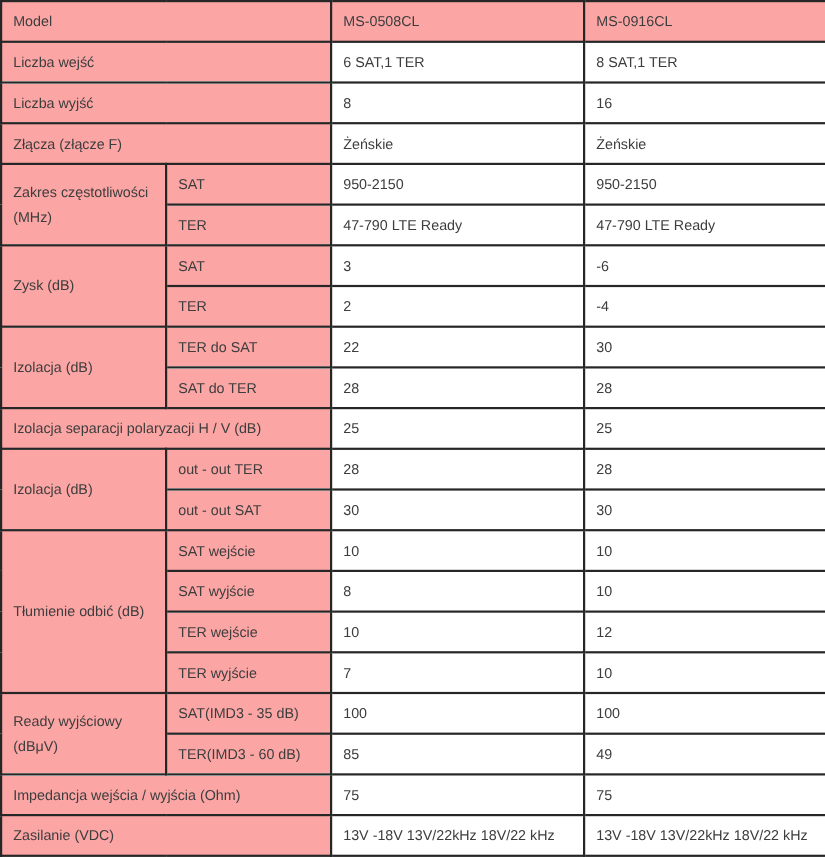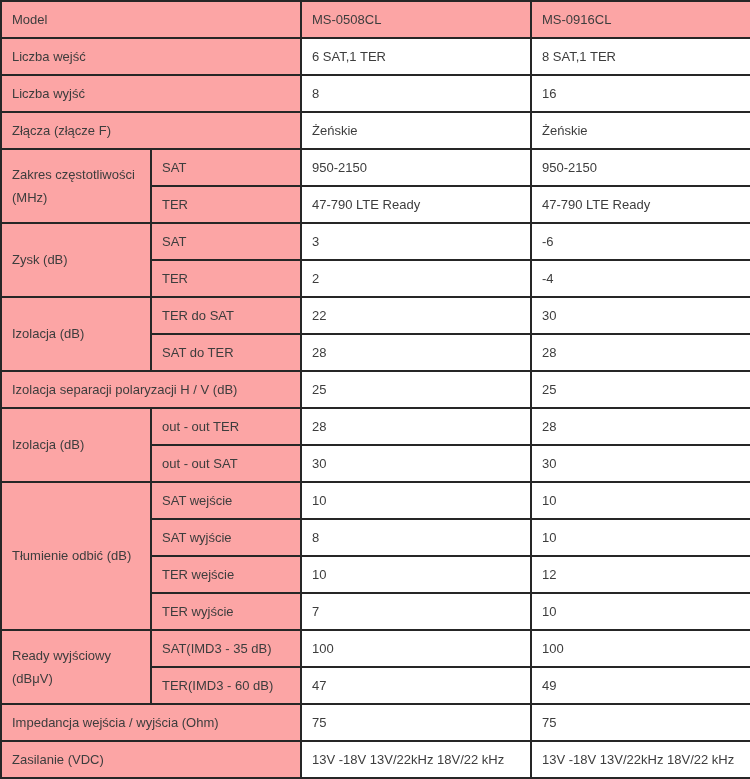--- a/index.html
+++ b/index.html
@@ -148,21 +148,21 @@
   </tr>
 
   <tr>
     <td class="lbl" rowspan="2">Ready wyjściowy (dBμV)</td>
     <td class="lbl">SAT(IMD3 - 35 dB)</td>
     <td>100</td>
     <td>100</td>
   </tr>
   <tr>
     <td class="lbl">TER(IMD3 - 60 dB)</td>
-    <td>47</td>
+    <td>85</td>
     <td>49</td>
   </tr>
 
   <tr>
     <td class="lbl" colspan="2">Impedancja wejścia / wyjścia (Ohm)</td>
     <td>75</td>
     <td>75</td>
   </tr>
 
   <tr>

